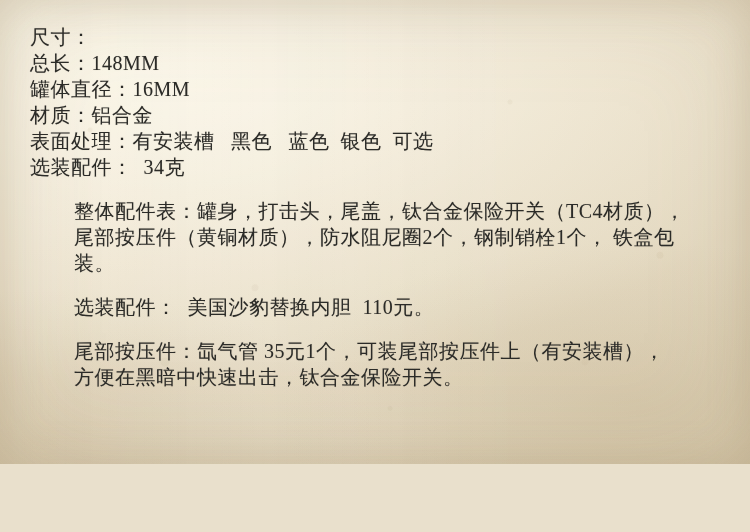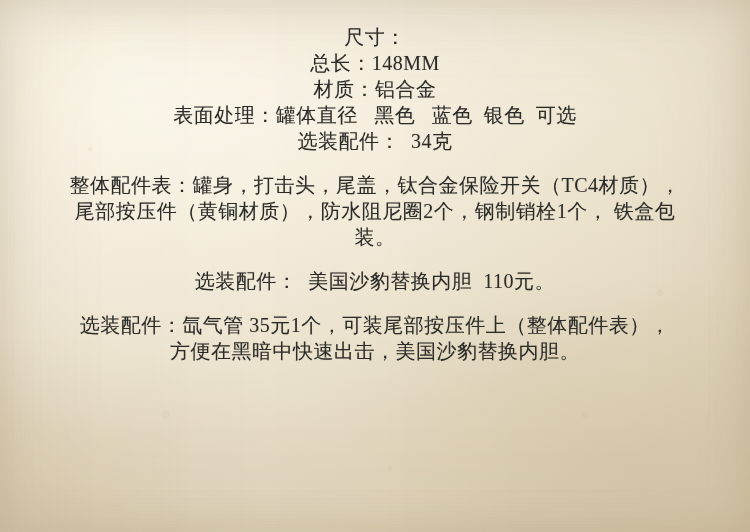--- a/index.html
+++ b/index.html
@@ -9,28 +9,27 @@
   body {
     width: 750px;
     height: 532px;
     overflow: hidden;
     background: #e9e0cc;
     font-family: "Liberation Serif", "DejaVu Serif", serif;
   }
   #page {
     position: relative;
     width: 750px;
-    height: 532px;
+    height: 464px;
     box-sizing: border-box;
     background:
       radial-gradient(ellipse 120% 90% at 20% 15%, rgba(255,252,240,0.75) 0%, rgba(255,250,235,0.25) 45%, rgba(214,197,165,0.10) 75%),
       radial-gradient(ellipse 80% 60% at 85% 88%, rgba(190,172,138,0.35) 0%, rgba(190,172,138,0.0) 60%),
       radial-gradient(ellipse 70% 50% at 5% 95%, rgba(196,178,145,0.38) 0%, rgba(196,178,145,0.0) 65%),
       linear-gradient(160deg, #efe7d6 0%, #ece3cf 35%, #e6dcc5 65%, #ddd1b6 100%);
-    text-align: center;
   }
   
   #page::before {
     content: "";
     position: absolute;
     inset: 0;
     pointer-events: none;
     background-image:
       radial-gradient(circle at 12% 28%, rgba(170,150,115,0.10) 0 2px, transparent 3px),
       radial-gradient(circle at 34% 62%, rgba(170,150,115,0.08) 0 3px, transparent 4px),
@@ -66,51 +65,53 @@
     text-shadow: 0 0 1px rgba(60,50,35,0.22);
   }
   .spacer {
     height: 18px;
   }
   .block {
     margin: 0;
   }
   .para .line {
     text-indent: 0;
+    margin-left: 44px;
   }
 </style>
 </head>
 <body>
 
 <div id="page">
   <div id="content">
 
     <div class="block">
       <div class="line">尺寸：</div>
       <div class="line">总长：148MM</div>
+      <div class="line">罐体直径：16MM</div>
       <div class="line">材质：铝合金</div>
-      <div class="line">表面处理：罐体直径   黑色   蓝色  银色  可选</div>
+      <div class="line">表面处理：有安装槽   黑色   蓝色  银色  可选</div>
       <div class="line">选装配件：  34克</div>
     </div>
 
     <div class="spacer"></div>
 
     <div class="block para">
       <div class="line">整体配件表：罐身，打击头，尾盖，钛合金保险开关（TC4材质），</div>
       <div class="line">尾部按压件（黄铜材质），防水阻尼圈2个，钢制销栓1个， 铁盒包</div>
       <div class="line">装。</div>
     </div>
 
     <div class="spacer"></div>
 
     <div class="block para">
       <div class="line">选装配件：  美国沙豹替换内胆  110元。</div>
     </div>
 
     <div class="spacer"></div>
 
     <div class="block para">
-      <div class="line">选装配件：氙气管 35元1个，可装尾部按压件上（整体配件表），</div>
-      <div class="line">方便在黑暗中快速出击，美国沙豹替换内胆。</div>
+      <div class="line">尾部按压件：氙气管 35元1个，可装尾部按压件上（有安装槽），</div>
+      <div class="line">方便在黑暗中快速出击，钛合金保险开关。</div>
     </div>
 
   </div>
 </div>
 
 </body></html>

